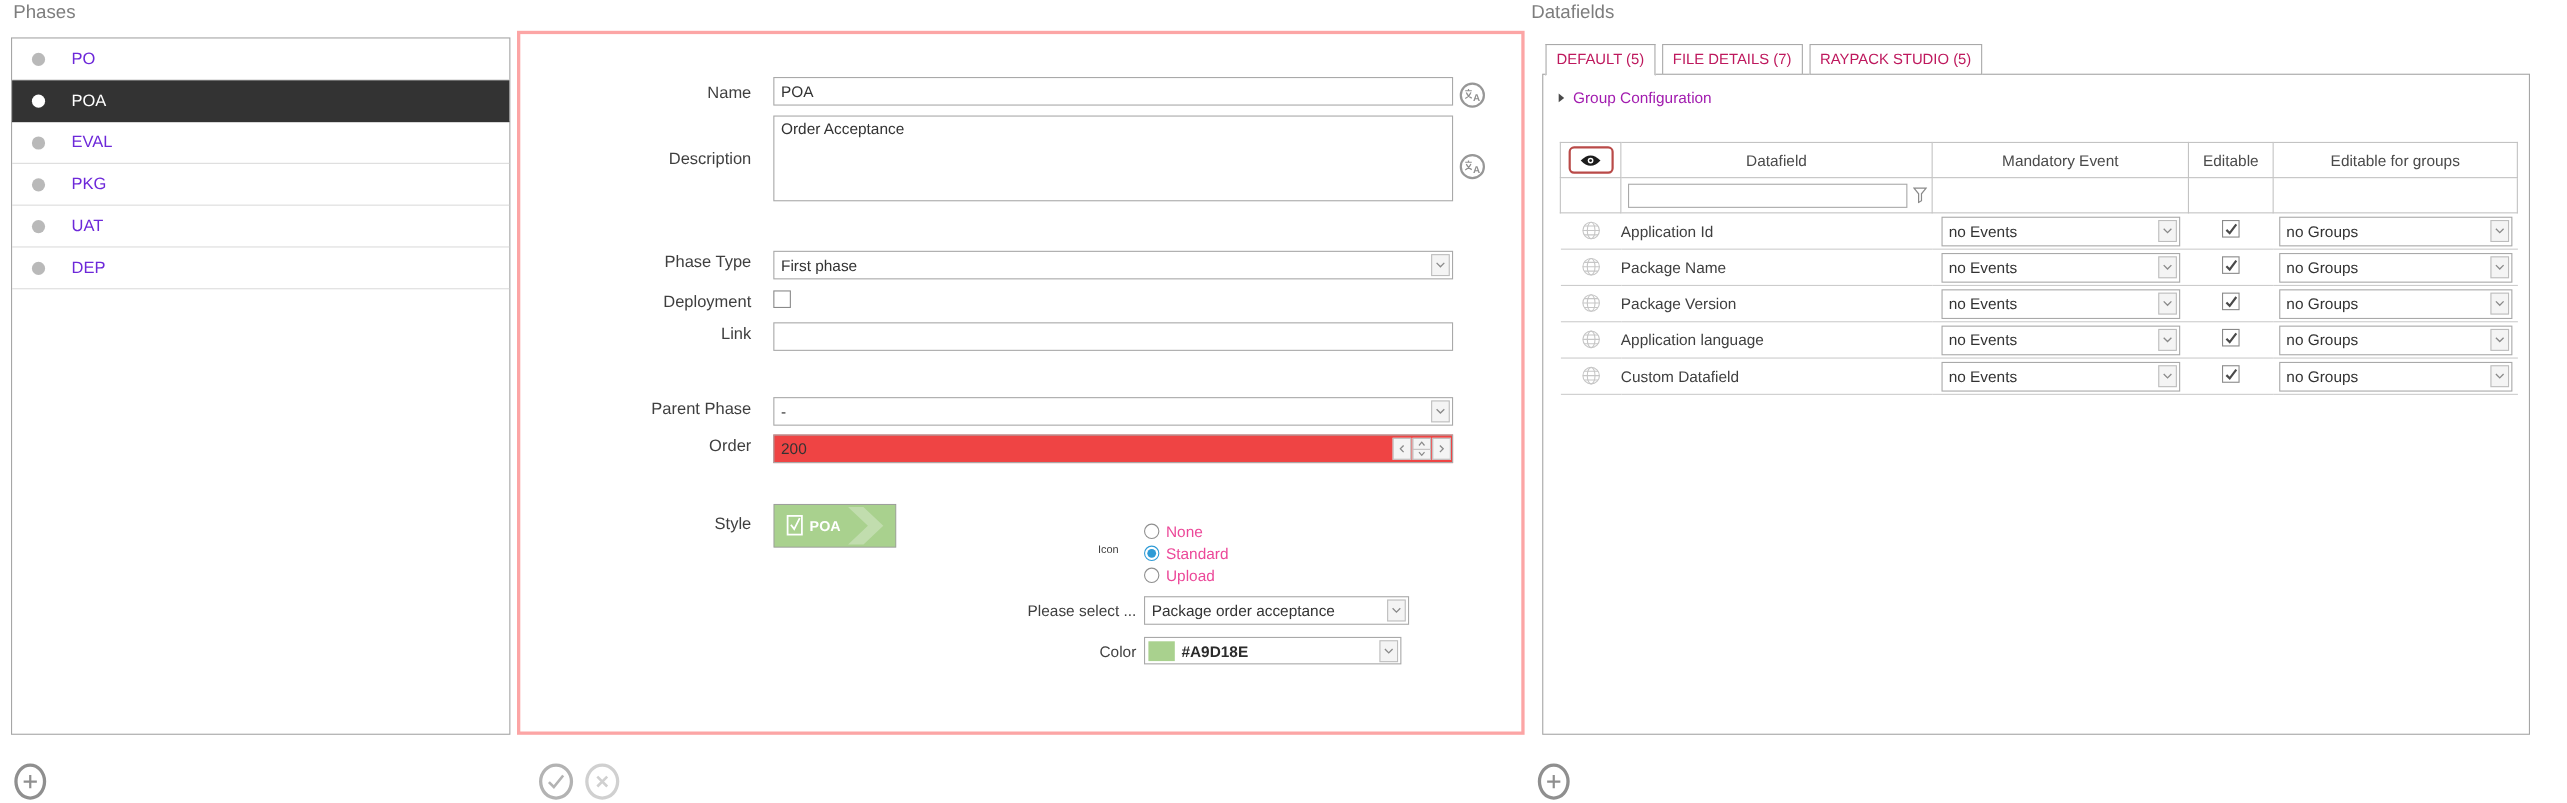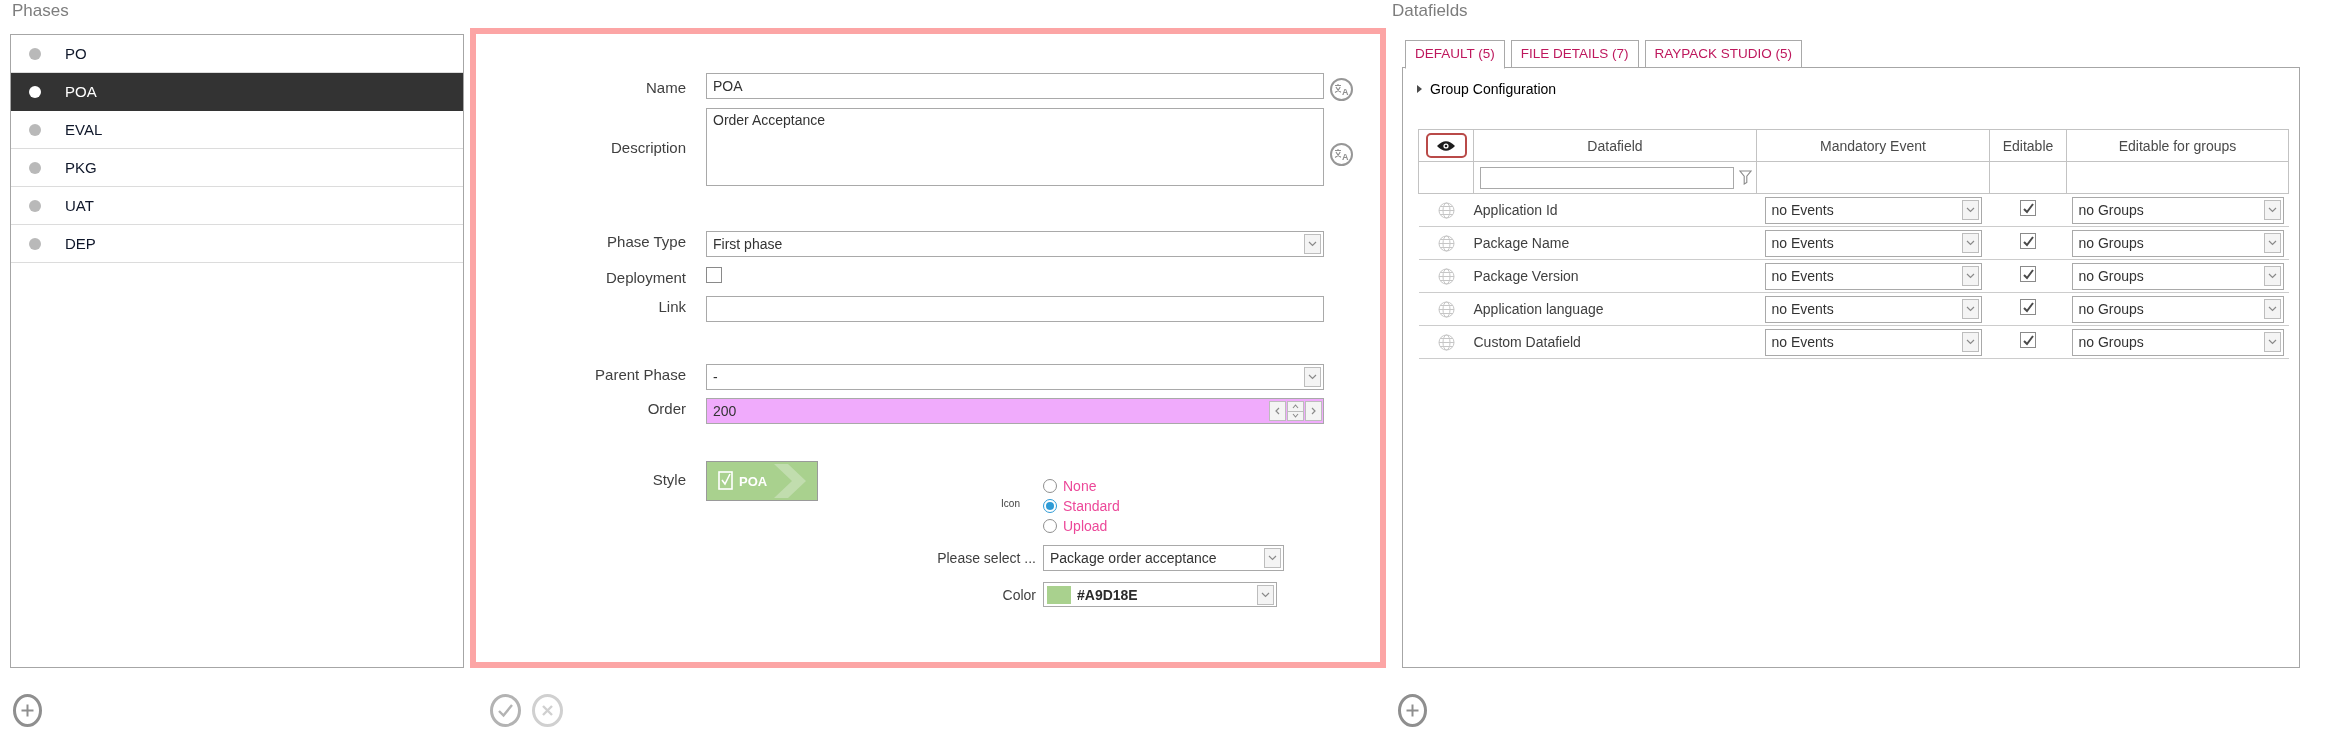--- a/index.html
+++ b/index.html
@@ -6,36 +6,36 @@
   html,body { width:2334px; height:730px; background:#fff; overflow:hidden;
               font-family:"Liberation Sans","DejaVu Sans",sans-serif; color:#3f3f3f; }
   .screen { position:relative; width:2334px; height:730px; }
 
   .panel-title { position:absolute; font-size:17px; color:#7d7d7d; }
 
   
   .phases-panel { position:absolute; left:10px; top:34px; width:454px; height:634px;
                   border:1px solid #a6a6a6; background:#fff; }
   .phase-row { height:38px; display:flex; align-items:center; padding-left:18px;
-               border-bottom:1px solid #dcdcdc; font-size:15px; color:#0f172a; cursor:pointer; }
+               border-bottom:1px solid #dcdcdc; font-size:15px; color:#6d28d9; cursor:pointer; }
   .phase-row .bullet { width:12px; height:12px; border-radius:50%; background:#b9b9b9; flex:0 0 auto; }
   .phase-row span.lbl { margin-left:24px; }
   .phase-row.selected { background:#333; color:#fff; border-bottom-color:#333; }
   .phase-row.selected .bullet { background:#fff; }
 
   
   .circle-btn { position:absolute; background:#fff; border-radius:50%;
                 display:flex; align-items:center; justify-content:center; cursor:pointer; }
   .add-btn  { width:29px; height:33px; border:3px solid #8f8f8f; }
   .ok-btn   { width:31px; height:33px; border:3px solid #b3b3b3; }
   .cancel-btn { width:31px; height:33px; border:3px solid #d0d0d0; }
 
   
   .form-panel { position:absolute; left:470px; top:28px; width:916px; height:640px;
-                border:6px solid #fca5a5; background:#fff; }
+                border:3px solid #fca5a5; background:#fff; }
   .flabel { position:absolute; left:40px; width:170px; text-align:right;
             font-size:15px; color:#3f3f3f; }
   .tin { position:absolute; left:230px; width:618px; height:26px; border:1px solid #a9a9a9;
          font-family:inherit; font-size:14px; color:#333; padding:0 6px; background:#fff; }
   .tarea { position:absolute; left:230px; width:618px; height:78px; border:1px solid #a9a9a9;
            font-family:inherit; font-size:14px; color:#333; padding:3px 6px; resize:none; background:#fff; }
 
   
   .select { position:absolute; height:26px; border:1px solid #a9a9a9; background:#fff;
             display:flex; align-items:center; cursor:pointer; }
@@ -51,41 +51,41 @@
   .radio-row { position:absolute; display:flex; align-items:center; height:17px; cursor:pointer; }
   .radio { width:14px; height:14px; border:1px solid #8f8f8f; border-radius:50%; background:#fff;
            margin-right:6px; position:relative; flex:0 0 auto; }
   .radio.checked { border-color:#2e9bd6; }
   .radio.checked::after { content:""; position:absolute; left:2px; top:2px; width:8px; height:8px;
                           border-radius:50%; background:#2e9bd6; }
   .radio-row .rlbl { font-size:14px; color:#ec4899; }
 
   
   .num-input { position:absolute; left:230px; width:618px; height:26px; border:1px solid #a9a9a9;
-               background:#f0abfc; display:flex; align-items:center; }
+               background:#ef4444; display:flex; align-items:center; }
   .num-val { flex:1; font-size:14px; color:#333; padding:0 6px; }
   .stepbox { width:17px; height:20px; margin:2px 1px 2px 0; border:1px solid #bdbdbd; background:#f4f4f4;
              display:flex; align-items:center; justify-content:center; cursor:pointer; }
   .stepcol { width:17px; height:20px; margin:2px 1px 2px 0; display:flex; flex-direction:column; }
   .stepcol .half { flex:1; border:1px solid #bdbdbd; background:#f4f4f4;
                    display:flex; align-items:center; justify-content:center; }
   .stepcol .half + .half { border-top:none; }
 
   .translate-icon { position:absolute; width:23px; height:23px; border:2px solid #979797;
                     border-radius:50%; display:flex; align-items:center; justify-content:center; }
 
   
   .df-tabs { position:absolute; left:1405px; top:40px; display:flex; z-index:3; }
   .df-tab { height:28px; line-height:26px; border:1px solid #a9a9a9; background:#fff;
             font-size:13.5px; color:#be185d; padding:0 9px; margin-right:6px; cursor:pointer; }
   .df-tab.active { height:29px; border-bottom:1px solid #fff; }
   .df-panel { position:absolute; left:1402px; top:67px; width:898px; height:601px;
               border:1px solid #a6a6a6; background:#fff; z-index:1; }
   .group-config { position:absolute; left:14px; top:13px; display:flex; align-items:center;
-                  font-size:14px; color:#000000; cursor:pointer; }
+                  font-size:14px; color:#a21caf; cursor:pointer; }
   .tri-right { width:0; height:0; border-left:5px solid #4a4a4a; border-top:4px solid transparent;
                border-bottom:4px solid transparent; margin-right:8px; }
 
   table.df-table { position:absolute; left:15px; top:61px; width:870px;
                    border-collapse:collapse; table-layout:fixed; }
   .df-table th, .df-table td { padding:0; font-weight:normal; }
   .df-table thead th { border:1px solid #c3c3c3; height:30px; font-size:14px; color:#4a4a4a; text-align:center; }
   .df-table tr.filter-row td { border:1px solid #c3c3c3; height:32px; }
   .df-table tbody tr.data-row td { border-bottom:1px solid #cccccc; height:33px; }
   .eye-btn { margin:3px auto; width:41px; height:25px; border:2px solid #b94a48; border-radius:5px;

